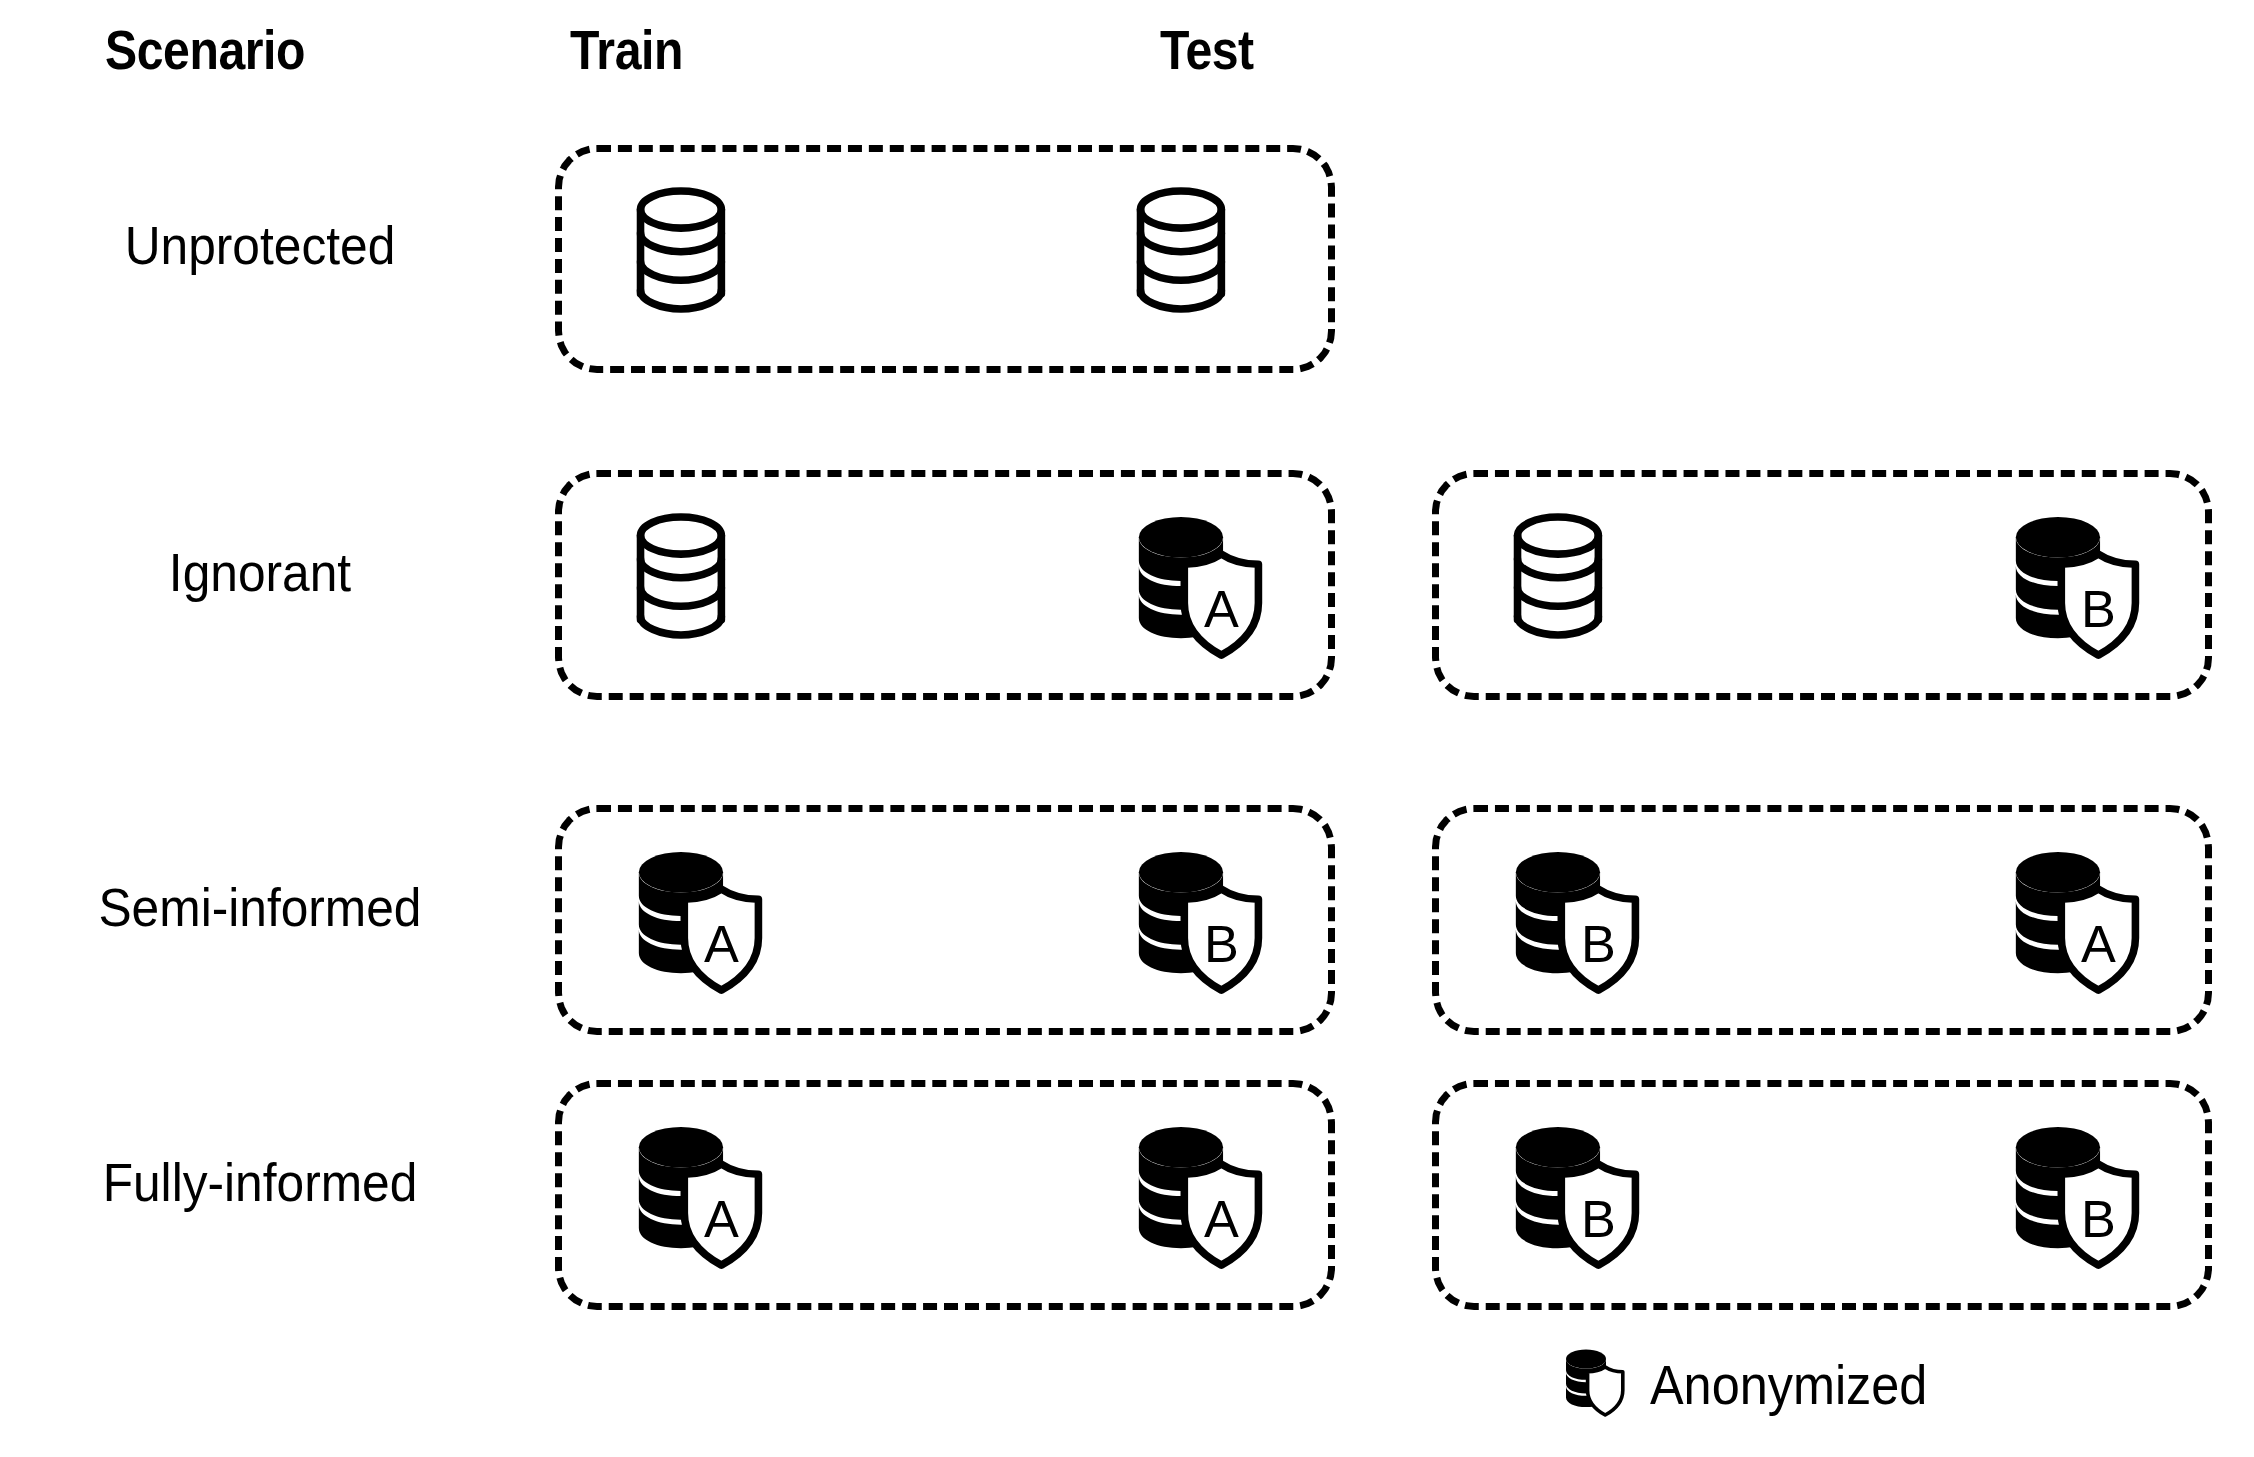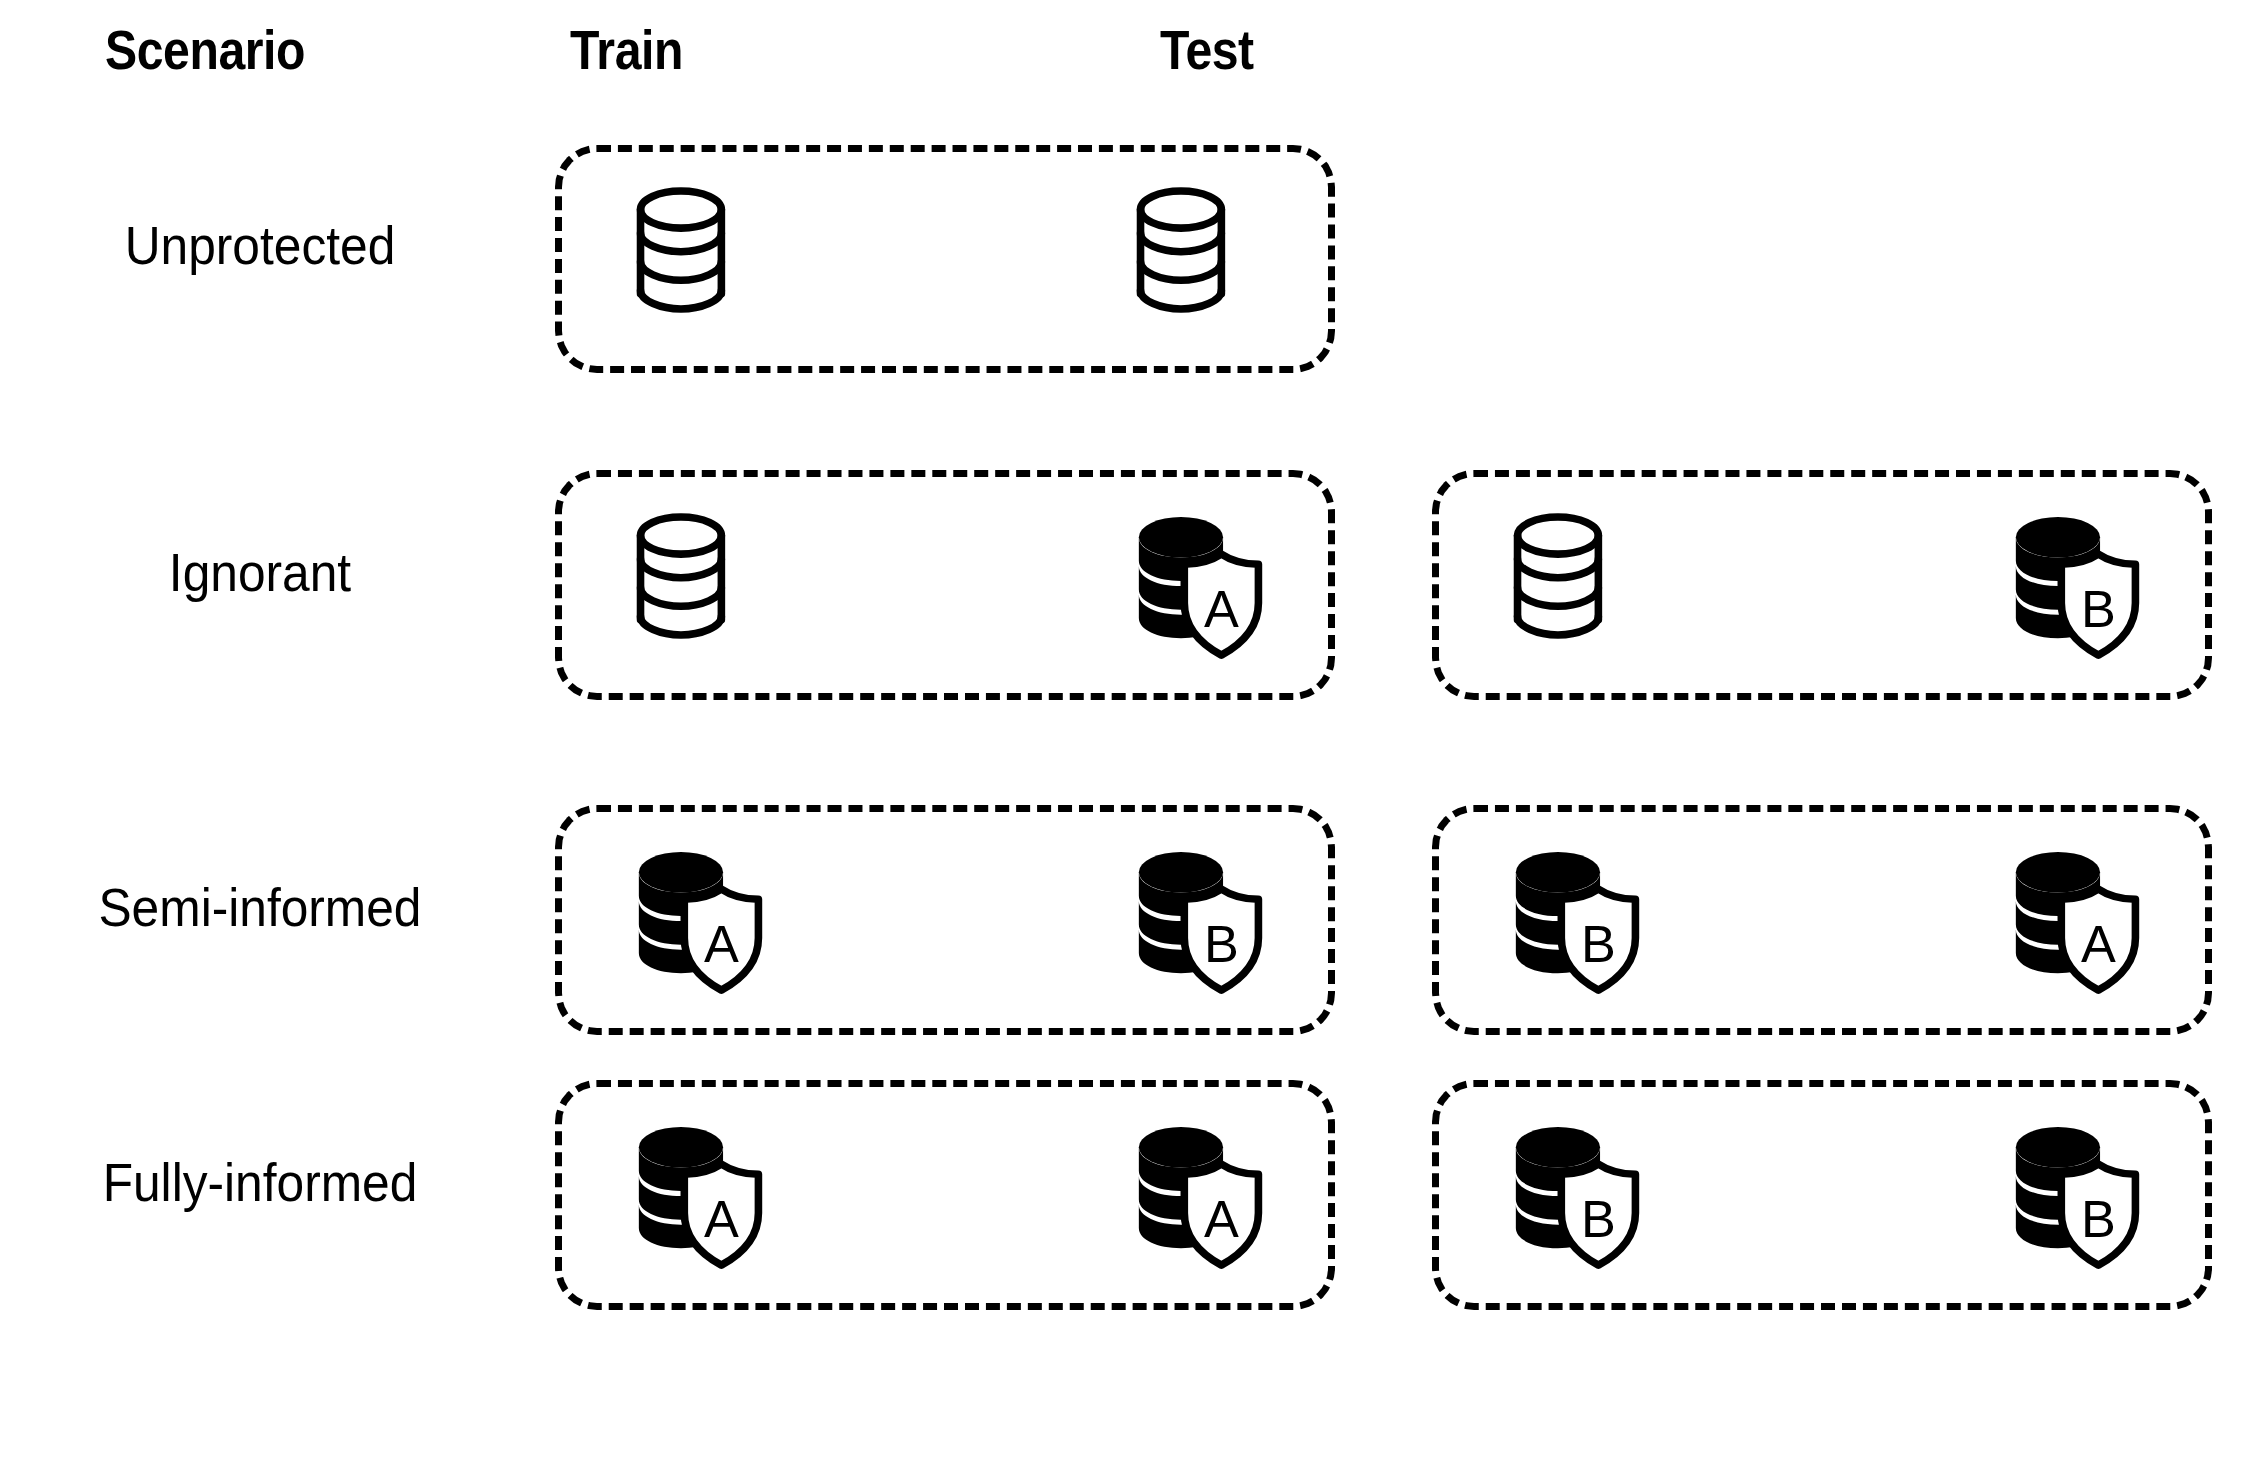--- a/index.html
+++ b/index.html
@@ -203,20 +203,29 @@
             <use href="#tpl-anon-db" xlink:href="#tpl-anon-db"></use>
             <use href="#tpl-shield" xlink:href="#tpl-shield"></use>
             <text x="118" y="136" text-anchor="middle" font-family="&quot;Liberation Sans&quot;, sans-serif" font-size="62" fill="#000000">B</text>
           </svg>
         </div>
       </div>
     </div>
 
   <div id="legend">
       <div id="legend-gap"></div>
+      <div class="legend-item">
+        <span class="legend-icon">
+          <svg viewBox="0 0 190 190">
+            <use href="#tpl-anon-db" xlink:href="#tpl-anon-db"></use>
+            <use href="#tpl-shield" xlink:href="#tpl-shield"></use>
+          </svg>
+        </span>
+        <span class="legend-text">Anonymized</span>
+      </div>
     </div>
 
 </div>
 
 <svg width="0" height="0" style="position:absolute" aria-hidden="true">
   <defs>
 
     <g id="tpl-clean-db">
       <g fill="none" stroke="#000" stroke-width="9" stroke-linecap="round" stroke-linejoin="round">
         <path d="M22,28 L22,128"></path>

